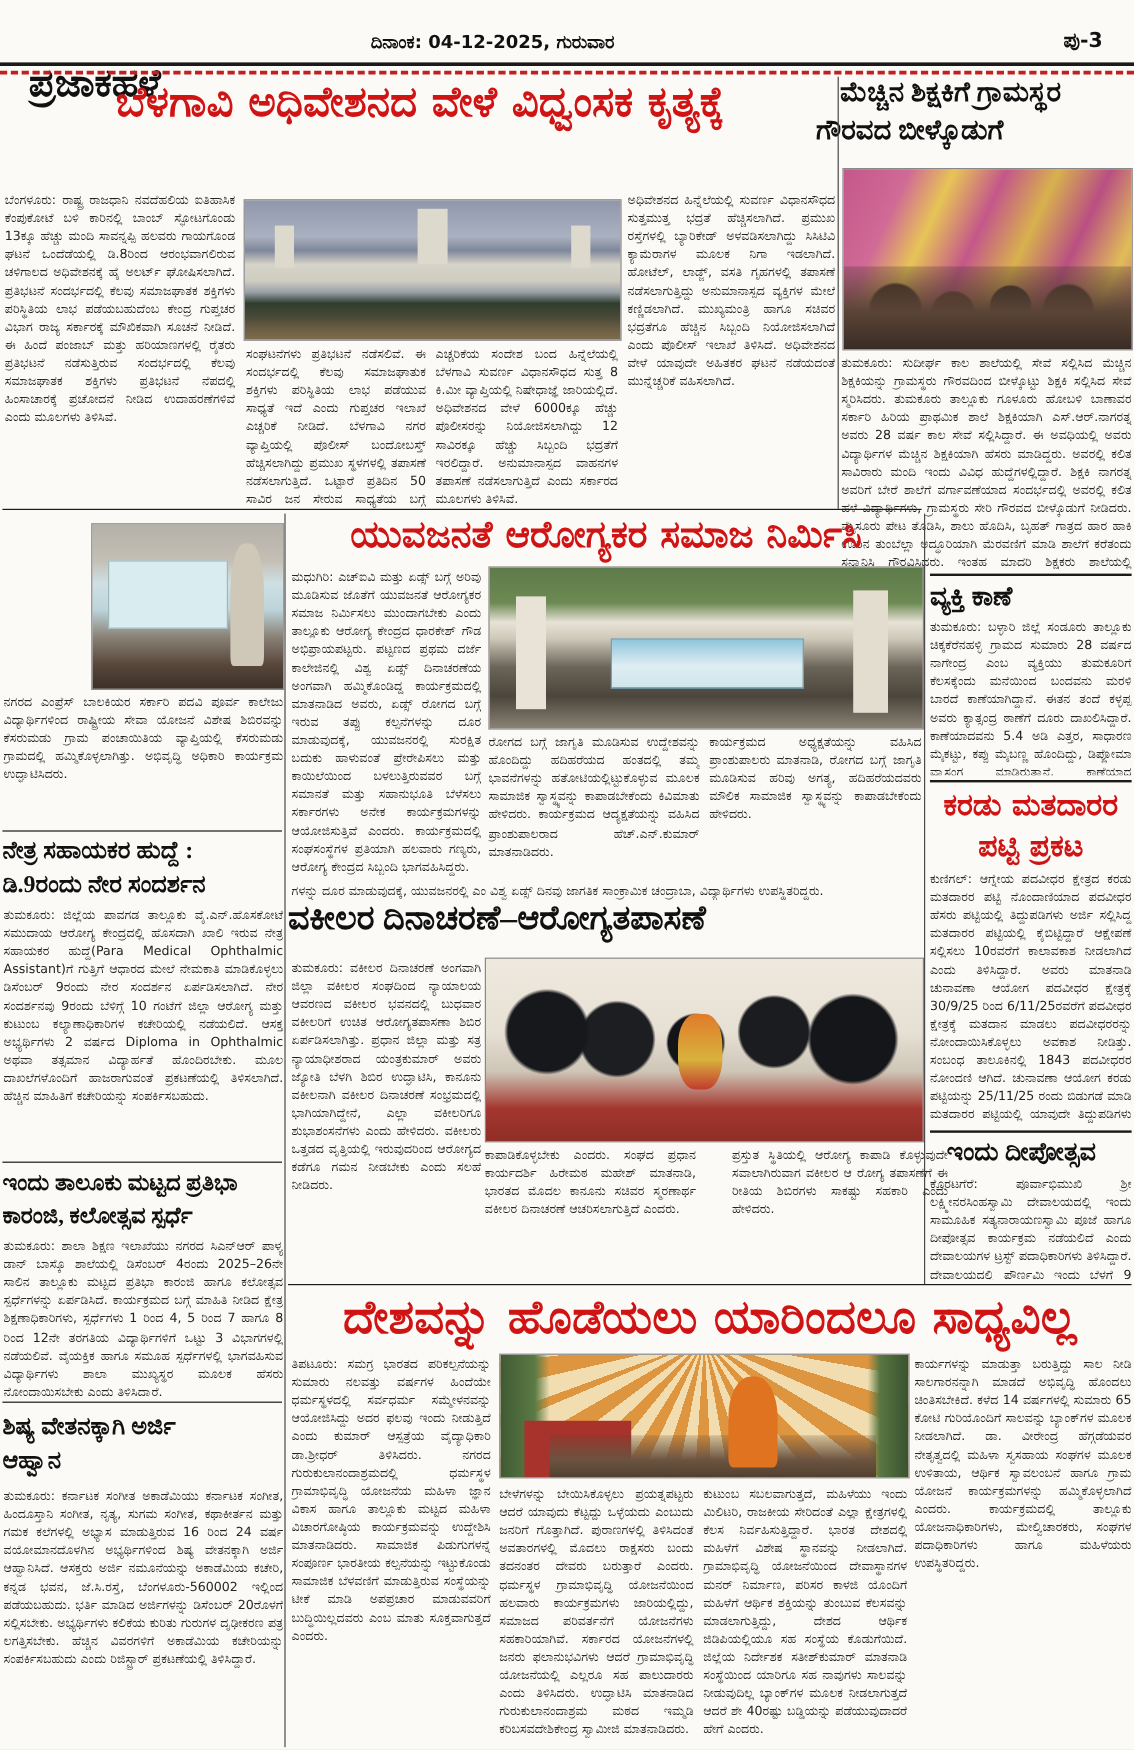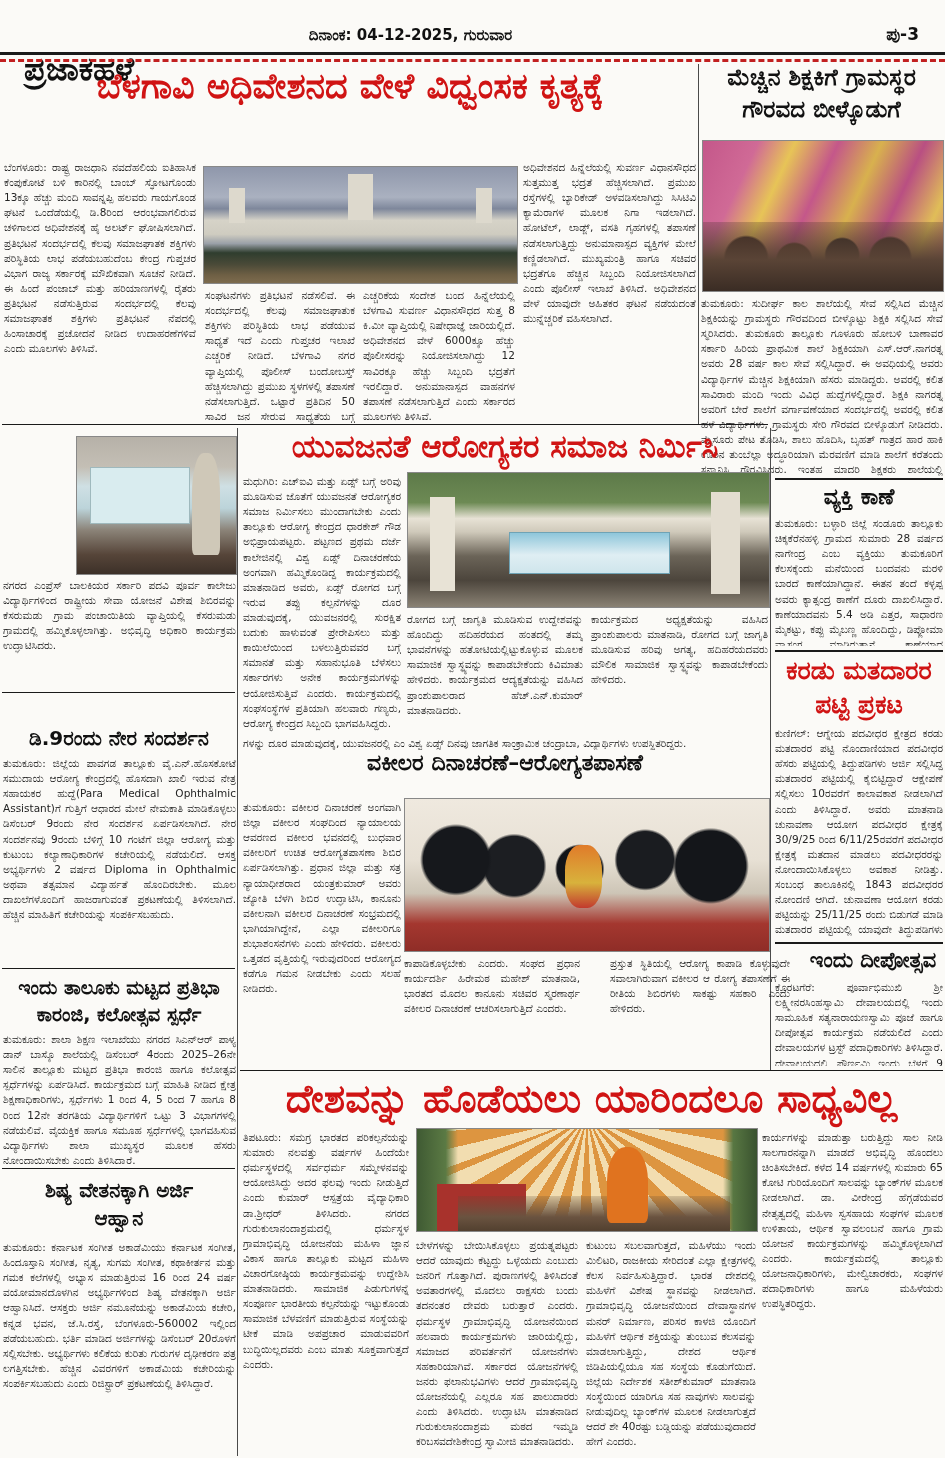--- a/index.html
+++ b/index.html
@@ -1,21 +1,21 @@
 <!DOCTYPE html>
 <html><head>
 <meta charset="utf-8">
 <style>
   html,body{margin:0;padding:0;background:#e8e8e6;}
   #page{position:relative;width:945px;height:1458px;background:#fbfaf7;margin:0 auto;
         font-family:"DejaVu Sans","Liberation Sans",sans-serif;color:#1c1c1c;overflow:hidden;}
   .abs{position:absolute;}
   .body-text{font-size:10.5px;line-height:1.44;text-align:justify;overflow:hidden;color:#242424;}
   .hl-red{color:#d01414;font-weight:bold;text-align:center;}
-  .hl-black{color:#111;font-weight:bold;text-align:center;}
+  .hl-black{color:#111;font-weight:bold;font-family:Liberation Serif, serif;}
   .rule-h{background:#1a1a1a;height:2px;}
   .rule-v{background:#4a4a4a;width:1px;}
   .masthead{font-family:"Liberation Serif","DejaVu Serif",serif;font-weight:bold;font-size:32px;color:#111;}
   .hdr-date{font-weight:bold;font-size:15px;color:#111;}
   .hdr-page{font-weight:bold;font-size:17px;color:#111;}
   .photo{overflow:hidden;border:1px solid #888;}
   
   .ph-vs{background:linear-gradient(180deg,#8f97ab 0%,#aab1c0 26%,#7e879b 36%,#d6d3c8 46%,#cfccc0 58%,#9aa0a8 66%,#2f3d2e 74%,#4a4a38 84%,#6e5f44 93%,#7d6c4e 100%);}
   .ph-vs .tower{position:absolute;background:#ddd9cd;}
   
@@ -62,21 +62,21 @@
 
   <div class="abs masthead" style="left:24px;top:14px;margin-top:37px;">ಪ್ರಜಾಕಹಳೆ</div>
   <div class="abs hdr-date" style="left:0;top:26px;width:821px;text-align:center;">ದಿನಾಂಕ: 04-12-2025, ಗುರುವಾರ</div>
   <div class="abs hdr-page" style="right:26px;top:24px;">ಪು-3</div>
   <div class="abs rule-h" style="left:0;top:52px;width:945px;height:3px;"></div>
   <div class="abs dash-red" style="left:0;top:59px;width:945px;"></div>
 
   <div class="abs hl-red" style="left:4px;top:66px;width:692px;font-size:35px;">ಬೆಳಗಾವಿ ಅಧಿವೇಶನದ ವೇಳೆ ವಿಧ್ವಂಸಕ ಕೃತ್ಯಕ್ಕೆ</div>
 
   <div class="abs hl-black" style="left:700px;top:64px;width:243px;font-size:23px;">ಮೆಚ್ಚಿನ ಶಿಕ್ಷಕಿಗೆ ಗ್ರಾಮಸ್ಥರ</div>
-  <div class="abs hl-black" style="left:700px;top:96px;width:243px;font-size:23px;">ಗೌರವದ ಬೀಳ್ಕೊಡುಗೆ</div>
+  <div class="abs hl-black" style="left:680px;top:96px;width:243px;font-size:23px;">ಗೌರವದ ಬೀಳ್ಕೊಡುಗೆ</div>
   <div class="abs photo ph-fel" style="left:702px;top:140px;width:240px;height:150px;">
     <div class="crowd"></div>
   </div>
   <div class="abs body-text" style="left:701px;top:296px;width:242px;height:182px;">ತುಮಕೂರು: ಸುದೀರ್ಘ ಕಾಲ ಶಾಲೆಯಲ್ಲಿ ಸೇವೆ ಸಲ್ಲಿಸಿದ ಮೆಚ್ಚಿನ ಶಿಕ್ಷಕಿಯನ್ನು ಗ್ರಾಮಸ್ಥರು ಗೌರವದಿಂದ ಬೀಳ್ಕೊಟ್ಟು ಶಿಕ್ಷಕಿ ಸಲ್ಲಿಸಿದ ಸೇವೆ ಸ್ಮರಿಸಿದರು. ತುಮಕೂರು ತಾಲ್ಲೂಕು ಗೂಳೂರು ಹೋಬಳಿ ಬಾಣಾವರ ಸರ್ಕಾರಿ ಹಿರಿಯ ಪ್ರಾಥಮಿಕ ಶಾಲೆ ಶಿಕ್ಷಕಿಯಾಗಿ ಎಸ್.ಆರ್.ನಾಗರತ್ನ ಅವರು 28 ವರ್ಷ ಕಾಲ ಸೇವೆ ಸಲ್ಲಿಸಿದ್ದಾರೆ. ಈ ಅವಧಿಯಲ್ಲಿ ಅವರು ವಿದ್ಯಾರ್ಥಿಗಳ ಮೆಚ್ಚಿನ ಶಿಕ್ಷಕಿಯಾಗಿ ಹೆಸರು ಮಾಡಿದ್ದರು. ಅವರಲ್ಲಿ ಕಲಿತ ಸಾವಿರಾರು ಮಂದಿ ಇಂದು ವಿವಿಧ ಹುದ್ದೆಗಳಲ್ಲಿದ್ದಾರೆ. ಶಿಕ್ಷಕಿ ನಾಗರತ್ನ ಅವರಿಗೆ ಬೇರೆ ಶಾಲೆಗೆ ವರ್ಗಾವಣೆಯಾದ ಸಂದರ್ಭದಲ್ಲಿ ಅವರಲ್ಲಿ ಕಲಿತ ಹಳೆ ವಿದ್ಯಾರ್ಥಿಗಳು, ಗ್ರಾಮಸ್ಥರು ಸೇರಿ ಗೌರವದ ಬೀಳ್ಕೊಡುಗೆ ನೀಡಿದರು. ಮೈಸೂರು ಪೇಟ ತೊಡಿಸಿ, ಶಾಲು ಹೊದಿಸಿ, ಬೃಹತ್ ಗಾತ್ರದ ಹಾರ ಹಾಕಿ ಊರಿನ ತುಂಬೆಲ್ಲಾ ಅದ್ಧೂರಿಯಾಗಿ ಮೆರವಣಿಗೆ ಮಾಡಿ ಶಾಲೆಗೆ ಕರೆತಂದು ಸನ್ಮಾನಿಸಿ ಗೌರವಿಸಿದರು. ಇಂತಹ ಮಾದರಿ ಶಿಕ್ಷಕರು ಶಾಲೆಯಲ್ಲಿ ಇರುವುದರಿಂದ ಮಕ್ಕಳ ಶೈಕ್ಷಣಿಕ ಬದುಕು ಉತ್ತಮವಾಗುವುದರೊಂದಿಗೆ ಉನ್ನತ ಮಟ್ಟಕ್ಕೆ ಕಾರಣವಾಗುತ್ತದೆ ಎಂದು ಅವರ ಸೇವೆಯನ್ನು ಕೊಂಡಾಡಿದರು.</div>
 
   <div class="abs body-text" style="left:4px;top:160px;width:192px;height:264px;">ಬೆಂಗಳೂರು: ರಾಷ್ಟ್ರ ರಾಜಧಾನಿ ನವದೆಹಲಿಯ ಐತಿಹಾಸಿಕ ಕೆಂಪುಕೋಟೆ ಬಳಿ ಕಾರಿನಲ್ಲಿ ಬಾಂಬ್ ಸ್ಫೋಟಗೊಂಡು 13ಕ್ಕೂ ಹೆಚ್ಚು ಮಂದಿ ಸಾವನ್ನಪ್ಪಿ ಹಲವರು ಗಾಯಗೊಂಡ ಘಟನೆ ಒಂದೆಡೆಯಲ್ಲಿ ಡಿ.8ರಿಂದ ಆರಂಭವಾಗಲಿರುವ ಚಳಿಗಾಲದ ಅಧಿವೇಶನಕ್ಕೆ ಹೈ ಅಲರ್ಟ್ ಘೋಷಿಸಲಾಗಿದೆ. ಪ್ರತಿಭಟನೆ ಸಂದರ್ಭದಲ್ಲಿ ಕೆಲವು ಸಮಾಜಘಾತಕ ಶಕ್ತಿಗಳು ಪರಿಸ್ಥಿತಿಯ ಲಾಭ ಪಡೆಯಬಹುದೆಂಬ ಕೇಂದ್ರ ಗುಪ್ತಚರ ವಿಭಾಗ ರಾಜ್ಯ ಸರ್ಕಾರಕ್ಕೆ ಮೌಖಿಕವಾಗಿ ಸೂಚನೆ ನೀಡಿದೆ. ಈ ಹಿಂದೆ ಪಂಜಾಬ್ ಮತ್ತು ಹರಿಯಾಣಗಳಲ್ಲಿ ರೈತರು ಪ್ರತಿಭಟನೆ ನಡೆಸುತ್ತಿರುವ ಸಂದರ್ಭದಲ್ಲಿ ಕೆಲವು ಸಮಾಜಘಾತಕ ಶಕ್ತಿಗಳು ಪ್ರತಿಭಟನೆ ನೆಪದಲ್ಲಿ ಹಿಂಸಾಚಾರಕ್ಕೆ ಪ್ರಚೋದನೆ ನೀಡಿದ ಉದಾಹರಣೆಗಳಿವೆ ಎಂದು ಮೂಲಗಳು ತಿಳಿಸಿವೆ.</div>
   <div class="abs photo ph-vs" style="left:203px;top:166px;width:313px;height:116px;">
     <div class="tower" style="left:46%;top:6%;width:8%;height:40%;"></div>
     <div class="tower" style="left:8%;top:18%;width:5%;height:30%;"></div>
     <div class="tower" style="left:87%;top:18%;width:5%;height:30%;"></div>
@@ -101,24 +101,25 @@
   <div class="abs body-text" style="left:591px;top:612px;width:177px;height:122px;">ಕಾರ್ಯಕ್ರಮದ ಅಧ್ಯಕ್ಷತೆಯನ್ನು ವಹಿಸಿದ ಪ್ರಾಂಶುಪಾಲರು ಮಾತನಾಡಿ, ರೋಗದ ಬಗ್ಗೆ ಜಾಗೃತಿ ಮೂಡಿಸುವ ಹರಿವು ಅಗತ್ಯ, ಹದಿಹರೆಯದವರು ಮೌಲಿಕ ಸಾಮಾಜಿಕ ಸ್ವಾಸ್ಥ್ಯವನ್ನು ಕಾಪಾಡಬೇಕೆಂದು ಹೇಳಿದರು.</div>
   <div class="abs body-text" style="left:243px;top:736px;width:525px;height:14px;white-space:nowrap;">ಗಳನ್ನು ದೂರ ಮಾಡುವುದಕ್ಕೆ, ಯುವಜನರಲ್ಲಿ    ಎಂ ವಿಶ್ವ ಏಡ್ಸ್ ದಿನವು ಜಾಗತಿಕ ಸಾಂಕ್ರಾಮಿಕ    ಚಂದ್ರಾಬಾ, ವಿದ್ಯಾರ್ಥಿಗಳು ಉಪಸ್ಥಿತರಿದ್ದರು.</div>
 
   <div class="abs photo ph-nss" style="left:76px;top:436px;width:159px;height:137px;">
     <div class="banner"></div>
     <div class="speaker"></div>
   </div>
   <div class="abs body-text" style="left:3px;top:578px;width:233px;height:108px;">ನಗರದ ಎಂಪ್ರೆಸ್ ಬಾಲಕಿಯರ ಸರ್ಕಾರಿ ಪದವಿ ಪೂರ್ವ ಕಾಲೇಜು ವಿದ್ಯಾರ್ಥಿಗಳಿಂದ ರಾಷ್ಟ್ರೀಯ ಸೇವಾ ಯೋಜನೆ ವಿಶೇಷ ಶಿಬಿರವನ್ನು ಕೆಸರುಮಡು ಗ್ರಾಮ ಪಂಚಾಯಿತಿಯ ವ್ಯಾಪ್ತಿಯಲ್ಲಿ ಕೆಸರುಮಡು ಗ್ರಾಮದಲ್ಲಿ ಹಮ್ಮಿಕೊಳ್ಳಲಾಗಿತ್ತು. ಅಭಿವೃದ್ಧಿ ಅಧಿಕಾರಿ ಕಾರ್ಯಕ್ರಮ ಉದ್ಘಾಟಿಸಿದರು.</div>
 
   <div class="abs rule-h" style="left:2px;top:692px;width:233px;height:1px;"></div>
+  <div class="abs hl-black" style="left:2px;top:698px;width:234px;font-size:20px;">ನೇತ್ರ ಸಹಾಯಕರ ಹುದ್ದೆ :</div>
   <div class="abs hl-black" style="left:2px;top:726px;width:234px;font-size:20px;">ಡಿ.9ರಂದು ನೇರ ಸಂದರ್ಶನ</div>
   <div class="abs body-text" style="left:3px;top:756px;width:233px;height:208px;">ತುಮಕೂರು: ಜಿಲ್ಲೆಯ ಪಾವಗಡ ತಾಲ್ಲೂಕು ವೈ.ಎನ್.ಹೊಸಕೋಟೆ ಸಮುದಾಯ ಆರೋಗ್ಯ ಕೇಂದ್ರದಲ್ಲಿ ಹೊಸದಾಗಿ ಖಾಲಿ ಇರುವ ನೇತ್ರ ಸಹಾಯಕರ ಹುದ್ದೆ(Para Medical Ophthalmic Assistant)ಗೆ ಗುತ್ತಿಗೆ ಆಧಾರದ ಮೇಲೆ ನೇಮಕಾತಿ ಮಾಡಿಕೊಳ್ಳಲು ಡಿಸೆಂಬರ್ 9ರಂದು ನೇರ ಸಂದರ್ಶನ ಏರ್ಪಡಿಸಲಾಗಿದೆ. ನೇರ ಸಂದರ್ಶನವು 9ರಂದು ಬೆಳಿಗ್ಗೆ 10 ಗಂಟೆಗೆ ಜಿಲ್ಲಾ ಆರೋಗ್ಯ ಮತ್ತು ಕುಟುಂಬ ಕಲ್ಯಾಣಾಧಿಕಾರಿಗಳ ಕಚೇರಿಯಲ್ಲಿ ನಡೆಯಲಿದೆ. ಆಸಕ್ತ ಅಭ್ಯರ್ಥಿಗಳು 2 ವರ್ಷದ Diploma in Ophthalmic ಅಥವಾ ತತ್ಸಮಾನ ವಿದ್ಯಾರ್ಹತೆ ಹೊಂದಿರಬೇಕು. ಮೂಲ ದಾಖಲೆಗಳೊಂದಿಗೆ ಹಾಜರಾಗುವಂತೆ ಪ್ರಕಟಣೆಯಲ್ಲಿ ತಿಳಿಸಲಾಗಿದೆ. ಹೆಚ್ಚಿನ ಮಾಹಿತಿಗೆ ಕಚೇರಿಯನ್ನು ಸಂಪರ್ಕಿಸಬಹುದು.</div>
 
-  <div class="abs hl-black" style="left:240px;top:750px;width:530px;font-size:22px;">ವಕೀಲರ ದಿನಾಚರಣೆ–ಆರೋಗ್ಯತಪಾಸಣೆ</div>
+  <div class="abs hl-black" style="left:240px;top:750px;width:530px;font-size:28px;">ವಕೀಲರ ದಿನಾಚರಣೆ–ಆರೋಗ್ಯತಪಾಸಣೆ</div>
   <div class="abs body-text" style="left:243px;top:800px;width:158px;height:260px;">ತುಮಕೂರು: ವಕೀಲರ ದಿನಾಚರಣೆ ಅಂಗವಾಗಿ ಜಿಲ್ಲಾ ವಕೀಲರ ಸಂಘದಿಂದ ನ್ಯಾಯಾಲಯ ಆವರಣದ ವಕೀಲರ ಭವನದಲ್ಲಿ ಬುಧವಾರ ವಕೀಲರಿಗೆ ಉಚಿತ ಆರೋಗ್ಯತಪಾಸಣಾ ಶಿಬಿರ ಏರ್ಪಡಿಸಲಾಗಿತ್ತು. ಪ್ರಧಾನ ಜಿಲ್ಲಾ ಮತ್ತು ಸತ್ರ ನ್ಯಾಯಾಧೀಶರಾದ ಯಂತ್ರಕುಮಾರ್ ಅವರು ಜ್ಯೋತಿ ಬೆಳಗಿ ಶಿಬಿರ ಉದ್ಘಾಟಿಸಿ, ಕಾನೂನು ವಕೀಲನಾಗಿ ವಕೀಲರ ದಿನಾಚರಣೆ ಸಂಭ್ರಮದಲ್ಲಿ ಭಾಗಿಯಾಗಿದ್ದೇನೆ, ಎಲ್ಲಾ ವಕೀಲರಿಗೂ ಶುಭಾಶಂಸನೆಗಳು ಎಂದು ಹೇಳಿದರು. ವಕೀಲರು ಒತ್ತಡದ ವೃತ್ತಿಯಲ್ಲಿ ಇರುವುದರಿಂದ ಆರೋಗ್ಯದ ಕಡೆಗೂ ಗಮನ ನೀಡಬೇಕು ಎಂದು ಸಲಹೆ ನೀಡಿದರು.</div>
   <div class="abs photo ph-law" style="left:404px;top:798px;width:364px;height:152px;">
     <div class="garland"></div>
   </div>
   <div class="abs body-text" style="left:404px;top:956px;width:176px;height:106px;">ಕಾಪಾಡಿಕೊಳ್ಳಬೇಕು ಎಂದರು. ಸಂಘದ ಪ್ರಧಾನ ಕಾರ್ಯದರ್ಶಿ ಹಿರೇಮಠ ಮಹೇಶ್ ಮಾತನಾಡಿ, ಭಾರತದ ಮೊದಲ ಕಾನೂನು ಸಚಿವರ ಸ್ಮರಣಾರ್ಥ ವಕೀಲರ ದಿನಾಚರಣೆ ಆಚರಿಸಲಾಗುತ್ತಿದೆ ಎಂದರು.</div>
   <div class="abs body-text" style="left:588px;top:956px;width:180px;height:106px;margin-left:22px;">ಪ್ರಸ್ತುತ ಸ್ಥಿತಿಯಲ್ಲಿ ಆರೋಗ್ಯ ಕಾಪಾಡಿ ಕೊಳ್ಳುವುದೇ ಸವಾಲಾಗಿರುವಾಗ ವಕೀಲರ ಆ ರೋಗ್ಯ ತಪಾಸಣೆಗೆ ಈ ರೀತಿಯ ಶಿಬಿರಗಳು ಸಾಕಷ್ಟು ಸಹಕಾರಿ ಎಂದು ಹೇಳಿದರು.</div>
 
   <div class="abs rule-h" style="left:775px;top:478px;width:168px;height:2px;"></div>
   <div class="abs hl-black" style="left:775px;top:484px;width:168px;font-size:22px;">ವ್ಯಕ್ತಿ ಕಾಣೆ</div>
   <div class="abs body-text" style="left:775px;top:516px;width:168px;height:130px;">ತುಮಕೂರು: ಬಳ್ಳಾರಿ ಜಿಲ್ಲೆ ಸಂಡೂರು ತಾಲ್ಲೂಕು ಚಿಕ್ಕಕೆರೆನಹಳ್ಳಿ ಗ್ರಾಮದ ಸುಮಾರು 28 ವರ್ಷದ ನಾಗೇಂದ್ರ ಎಂಬ ವ್ಯಕ್ತಿಯು ತುಮಕೂರಿಗೆ ಕೆಲಸಕ್ಕೆಂದು ಮನೆಯಿಂದ ಬಂದವನು ಮರಳಿ ಬಾರದೆ ಕಾಣೆಯಾಗಿದ್ದಾನೆ. ಈತನ ತಂದೆ ಕಳ್ಳಪ್ಪ ಅವರು ಕ್ಯಾತ್ಸಂದ್ರ ಠಾಣೆಗೆ ದೂರು ದಾಖಲಿಸಿದ್ದಾರೆ. ಕಾಣೆಯಾದವನು 5.4 ಅಡಿ ಎತ್ತರ, ಸಾಧಾರಣ ಮೈಕಟ್ಟು, ಕಪ್ಪು ಮೈಬಣ್ಣ ಹೊಂದಿದ್ದು, ಡಿಪ್ಲೋಮಾ ವ್ಯಾಸಂಗ ಮಾಡಿರುತ್ತಾನೆ. ಕಾಣೆಯಾದ ಸಂದರ್ಭದಲ್ಲಿ ಹಸಿರು ಬಣ್ಣದ ಟೀ-ಷರ್ಟ್ ಹಾಗೂ ಕಪ್ಪು ಪ್ಯಾಂಟ್ ಧರಿಸಿದ್ದನು. ನಾಗೇಂದ್ರನ ಬಗ್ಗೆ ಸುಳಿವು ಸಿಕ್ಕಲ್ಲಿ ದೂ.ವಾ.ಸಂ. 0816–2281124/ 2281120/ 2272451 ಅಥವಾ ಮೊ.ಸಂ. 9480802952-33-00ಯನ್ನು ಸಂಪರ್ಕಿಸಬಹುದಾಗಿದೆ ಎಂದು ಪೊಲೀಸ್ ಇನ್ಸ್‌ಪೆಕ್ಟರ್ ಮನವಿ ಮಾಡಿದ್ದಾರೆ.</div>

